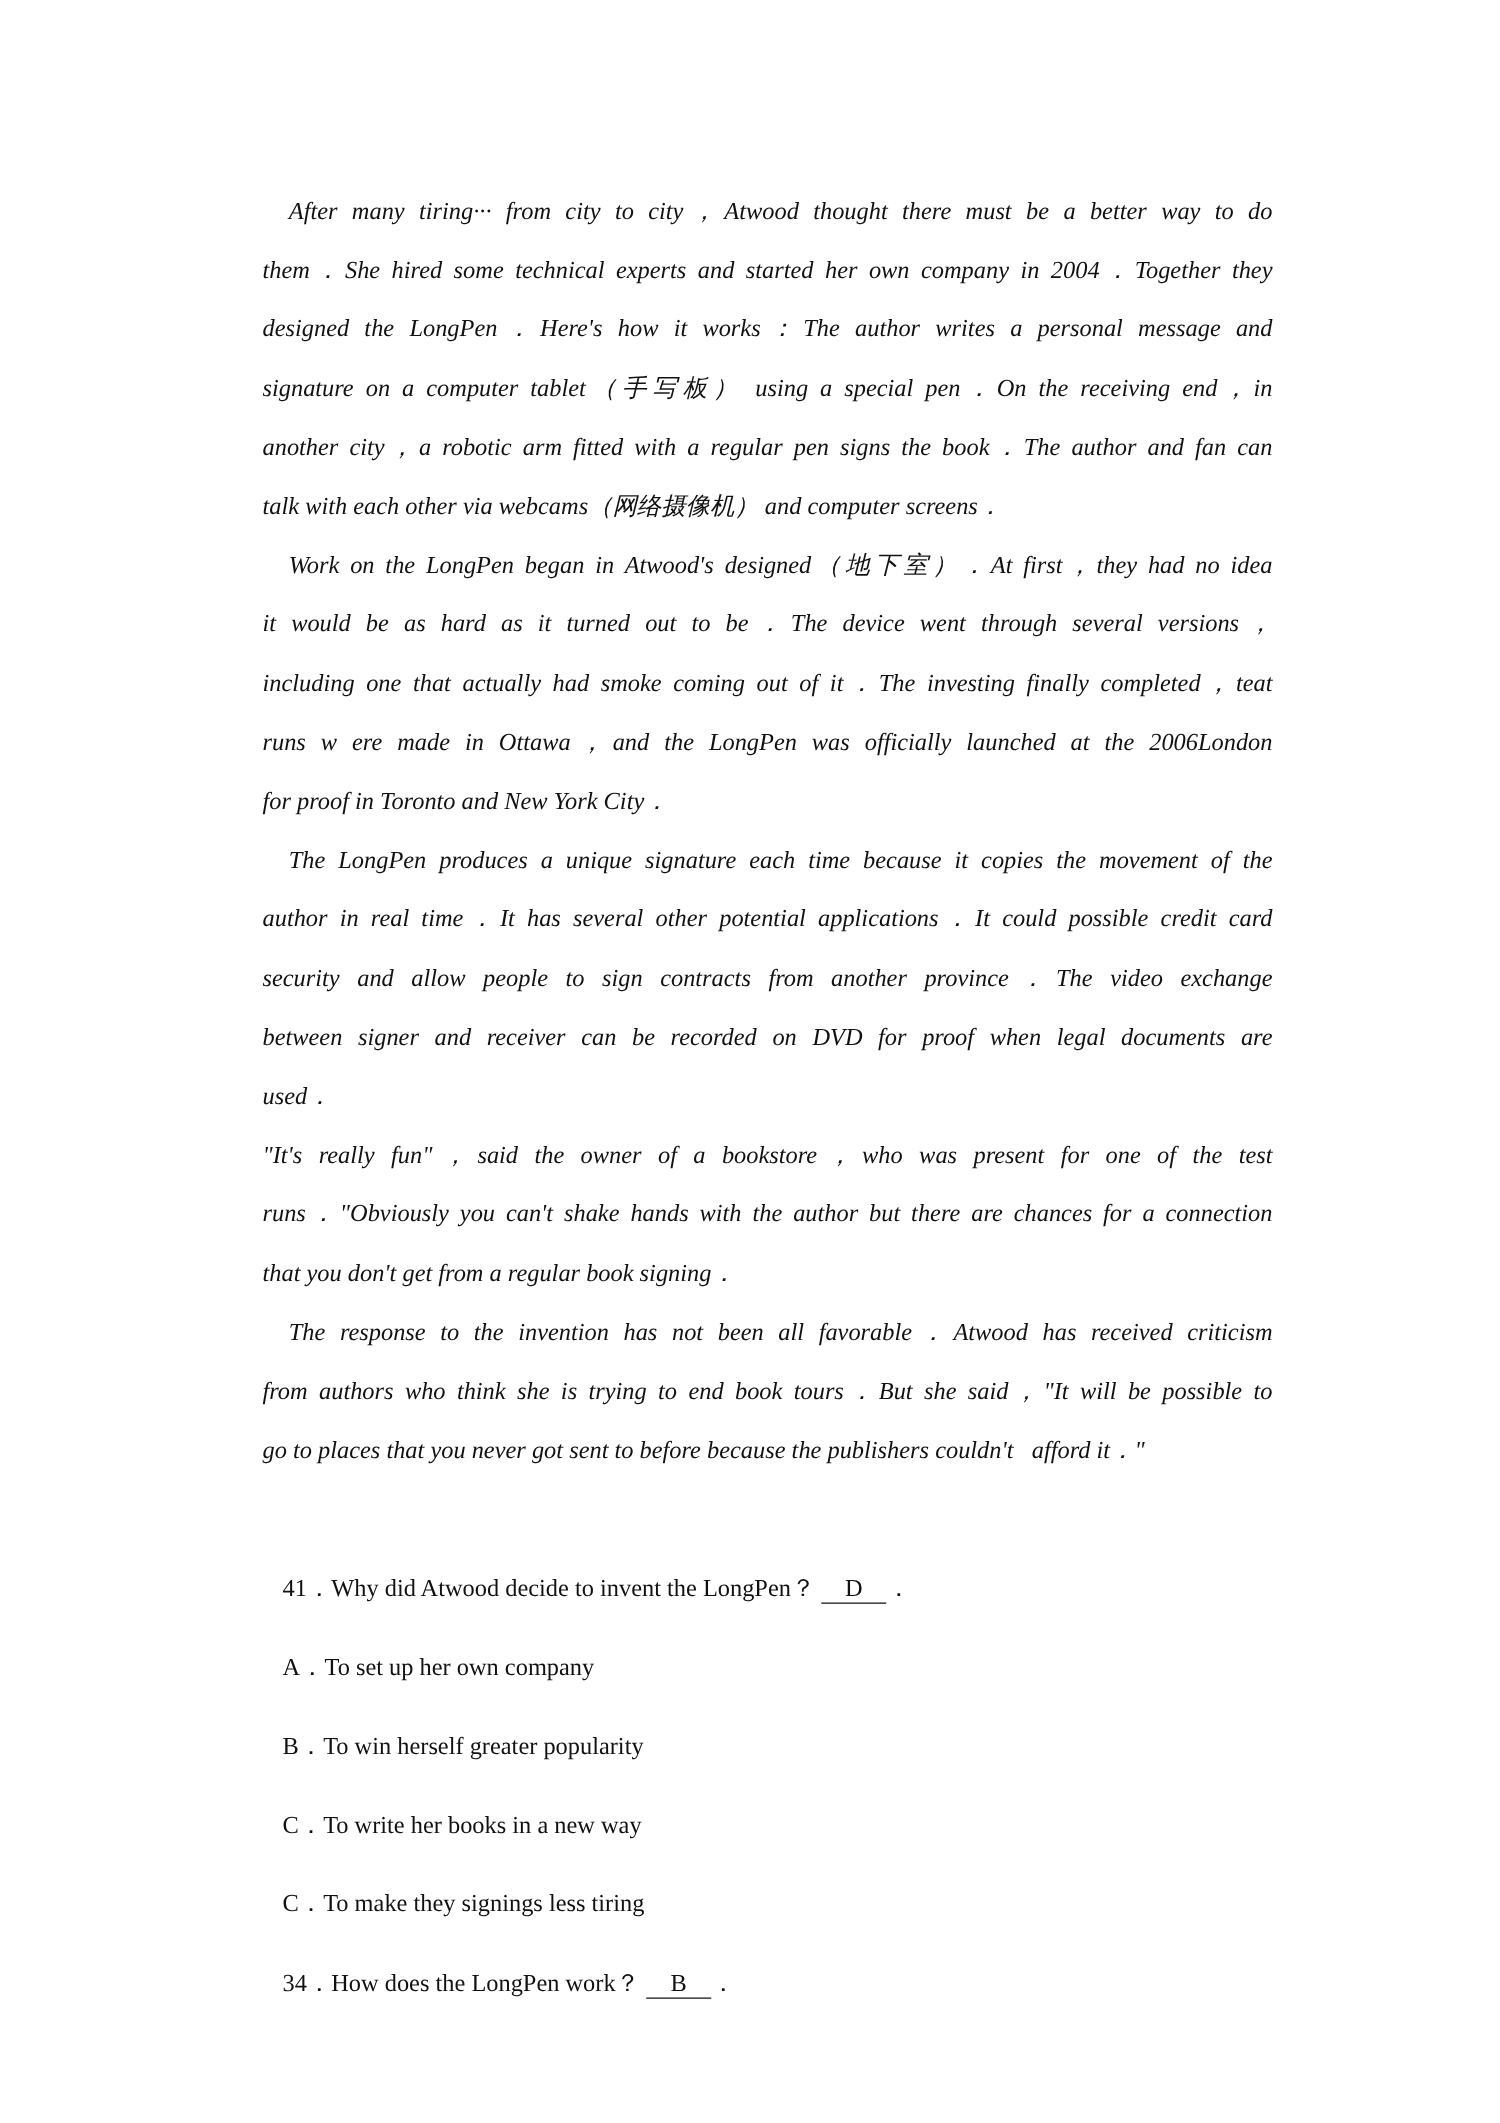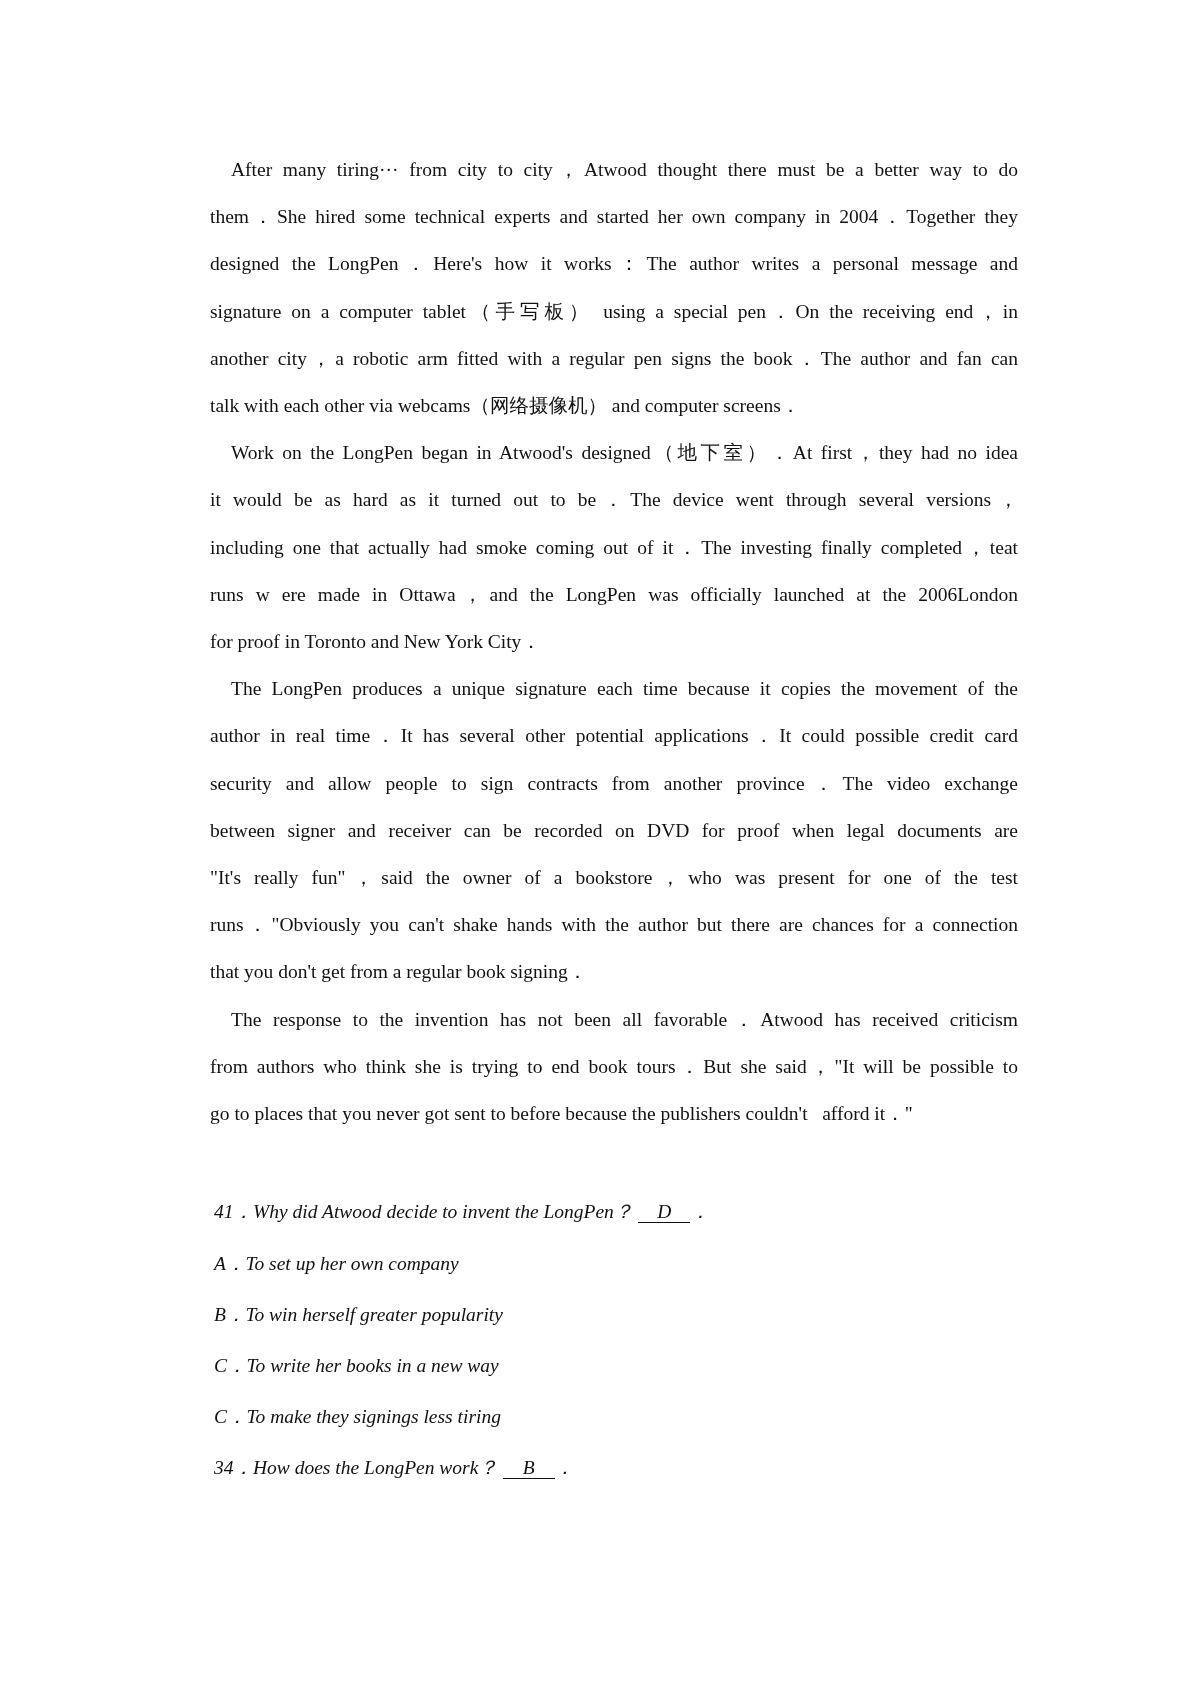--- a/index.html
+++ b/index.html
@@ -7,25 +7,25 @@
   .page {
     position: absolute;
     left: 210px;
     top: 146px;
     width: 808px;
     font-family: "Liberation Serif", "DejaVu Serif", serif;
     font-size: 19.5px;
     color: #111111;
     line-height: 47.2px;
   }
-  .para { margin: 0; text-align: justify; }
+  .para { margin: 0; text-align: justify; font-style: italic; }
   .line { display: block; white-space: nowrap; text-align: justify; text-align-last: justify; }
   .line.last { text-align-last: left; }
   .gap { height: 47.2px; }
-  .q { margin: 4px; white-space: nowrap; font-style: italic; }
+  .q { margin: 16px; white-space: nowrap; }
   .blank {
     display: inline-block;
     min-width: 52px;
     text-align: center;
     border-bottom: 1px solid #111;
     line-height: 20px;
   }
 </style>
 </head>
 <body>
@@ -47,20 +47,21 @@
     <span class="line">including one that actually had smoke coming out of it．The investing finally completed，teat</span>
     <span class="line">runs w ere made in Ottawa，and the LongPen was officially launched at the 2006London</span>
     <span class="line last">for proof in Toronto and New York City．</span>
   </div>
 
   <div class="para">
     <span class="line" style="padding-left:21px">The LongPen produces a unique signature each time because it copies the movement of the</span>
     <span class="line">author in real time．It has several other potential applications．It could possible credit card</span>
     <span class="line">security and allow people to sign contracts from another province．The video exchange</span>
     <span class="line">between signer and receiver can be recorded on DVD for proof when legal documents are</span>
+    <span class="line last">used．</span>
   </div>
 
   <div class="para">
     <span class="line">"It's really fun"，said the owner of a bookstore，who was present for one of the test</span>
     <span class="line">runs．"Obviously you can't shake hands with the author but there are chances for a connection</span>
     <span class="line last">that you don't get from a regular book signing．</span>
   </div>
 
   <div class="para">
     <span class="line" style="padding-left:21px">The response to the invention has not been all favorable．Atwood has received criticism</span>

